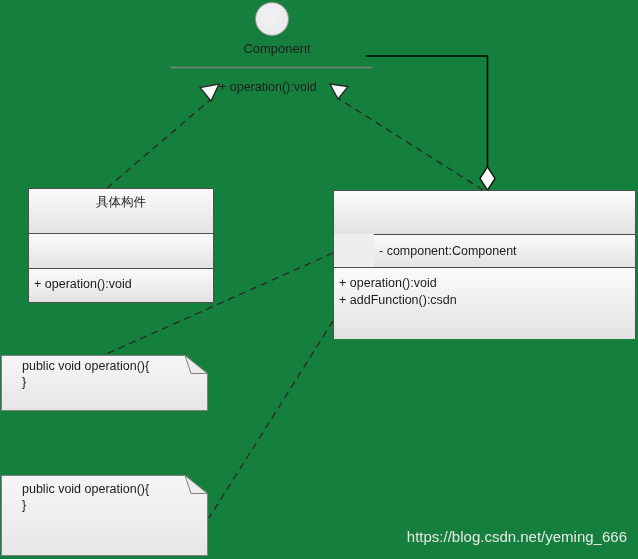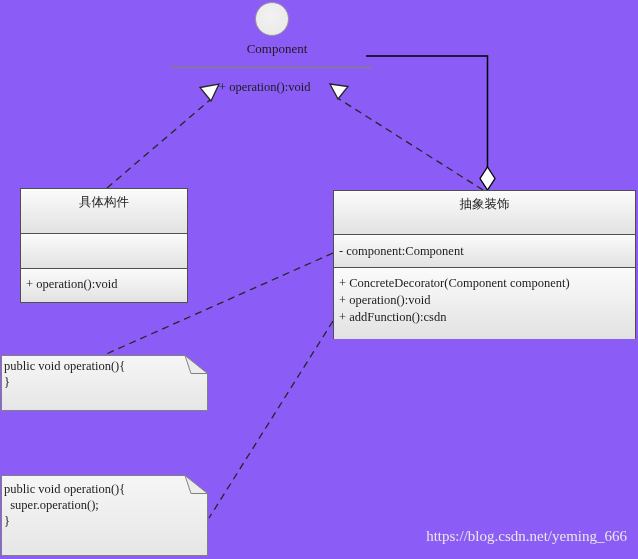--- a/index.html
+++ b/index.html
@@ -2,45 +2,45 @@
 <html style="--box-border: #4f4f4f; --note-border: #808080; --iface-line: #808080; --dash-color: #262626; --solid-color: #000000; --text-color: #1c1c1c; --watermark-color: #e8e8e8; --fill-top: #fbfbfb; --fill-bottom: #e2e2e2;"><head>
 <meta charset="utf-8">
 <style>
   :root{
     --box-border:#4f4f4f; --note-border:#808080; --iface-line:#808080;
     --dash-color:#262626; --solid-color:#000000; --text-color:#1c1c1c;
     --watermark-color:#e8e8e8; --fill-top:#fbfbfb; --fill-bottom:#e2e2e2;
   }
   html,body{margin:0;padding:0;background:#fff;}
   .canvas{
-    position:relative;width:638px;height:559px;background:#8b5cf6;overflow:hidden;
-    font-family:Liberation Serif, serif;color:var(--text-color);
+    position:relative;width:638px;height:559px;background:#15803d;overflow:hidden;
+    font-family:Liberation Sans, sans-serif;color:var(--text-color);
   }
   .connectors{position:absolute;left:0;top:0;width:638px;height:559px;pointer-events:none;}
   .lollipop{
     position:absolute;left:255px;top:2px;width:34px;height:34px;border-radius:50%;
     background:radial-gradient(circle at 45% 40%, #f2f2f2, #e7e7e7);
     border:1.5px solid #999;box-sizing:border-box;
   }
   .iface-name{position:absolute;left:197px;top:41px;width:160px;text-align:center;font-size:13px;}
   .iface-op{position:absolute;left:219px;top:80px;font-size:12.5px;}
   .uml-class{position:absolute;border:1px solid var(--box-border);box-sizing:border-box;background:#eee;}
   .uml-class .sect{box-sizing:border-box;background:linear-gradient(var(--fill-top),var(--fill-bottom));}
   .uml-class .sect + .sect{border-top:1px solid var(--box-border);}
   .sect.title{text-align:center;font-size:12.5px;line-height:17px;padding-top:5px;}
   .sect.body{font-size:12.5px;line-height:17px;padding:7px 0 0 5px;}
-  .cls-left{left:20px;top:188px;width:168px;height:115px;}
+  .cls-left{left:28px;top:188px;width:186px;height:115px;}
   .cls-left .title{height:44px;}
   .cls-left .mid{height:35px;}
   .cls-left .ops{height:34px;}
   .cls-right{left:333px;top:190px;width:303px;height:149px;}
   .cls-right .title{height:43px;}
-  .cls-right .attrs{height:33px;padding-top:8px;}
+  .cls-right .attrs{height:33px;padding-top:8px;margin-left:40px;}
   .cls-right .ops{height:72px;}
-  .note{position:absolute;}
+  .note{position:absolute;padding-left:18px;}
   .note .note-bg{position:absolute;left:0;top:0;}
   .note .note-text{position:relative;font-size:12.5px;line-height:16px;padding:3px 0 0 3px;white-space:pre;}
   .note1{left:1px;top:355px;width:207px;height:56px;}
   .note2{left:1px;top:475px;width:207px;height:81px;}
   .watermark{position:absolute;top:528px;left:0;right:11px;text-align:right;font-size:15px;color:var(--watermark-color);}
 </style>
 </head>
 <body>
 
 <div class="canvas">
@@ -71,27 +71,25 @@
       <div>具体构件</div>
     </div>
     <div class="sect mid"></div>
     <div class="sect body ops">
       <div>+ operation():void</div>
     </div>
   </div>
 
   <div class="uml-class cls-right">
     <div class="sect title">
-      <div>抽象装饰</div>
     </div>
     <div class="sect body attrs">
       <div>- component:Component</div>
     </div>
     <div class="sect body ops">
-      <div>+ ConcreteDecorator(Component component)</div>
       <div>+ operation():void</div>
       <div>+ addFunction():csdn</div>
     </div>
   </div>
 
   <div class="note note1">
     <svg class="note-bg" width="207" height="56" viewBox="0 0 207 56" xmlns="http://www.w3.org/2000/svg">
       <defs>
           <linearGradient id="ng1" x1="0" y1="0" x2="0" y2="1">
         <stop offset="0" stop-color="#f6f6f6"></stop>
@@ -109,18 +107,18 @@
     <svg class="note-bg" width="207" height="81" viewBox="0 0 207 81" xmlns="http://www.w3.org/2000/svg">
       <defs>
           <linearGradient id="ng2" x1="0" y1="0" x2="0" y2="1">
         <stop offset="0" stop-color="#f6f6f6"></stop>
             <stop offset="1" stop-color="#e6e6e6"></stop>
       </linearGradient>
         </defs>
       <path d="M0.5,0.5 L184,0.5 L206.5,18.5 L206.5,80.5 L0.5,80.5 Z" fill="url(#ng2)" stroke="#808080"></path>
       <polygon points="184,0.5 206.5,18.5 190,18.5" fill="#ececec" stroke="#808080"></polygon>
     </svg>
-    <div class="note-text" style="padding-top:6px;"><div>public void operation(){</div><div>  super.operation();</div><div>}</div>
+    <div class="note-text" style="padding-top:6px;"><div>public void operation(){</div><div>}</div>
     </div>
   </div>
 
   <div class="watermark">https://blog.csdn.net/yeming_666</div>
 </div>
 
 </body></html>

